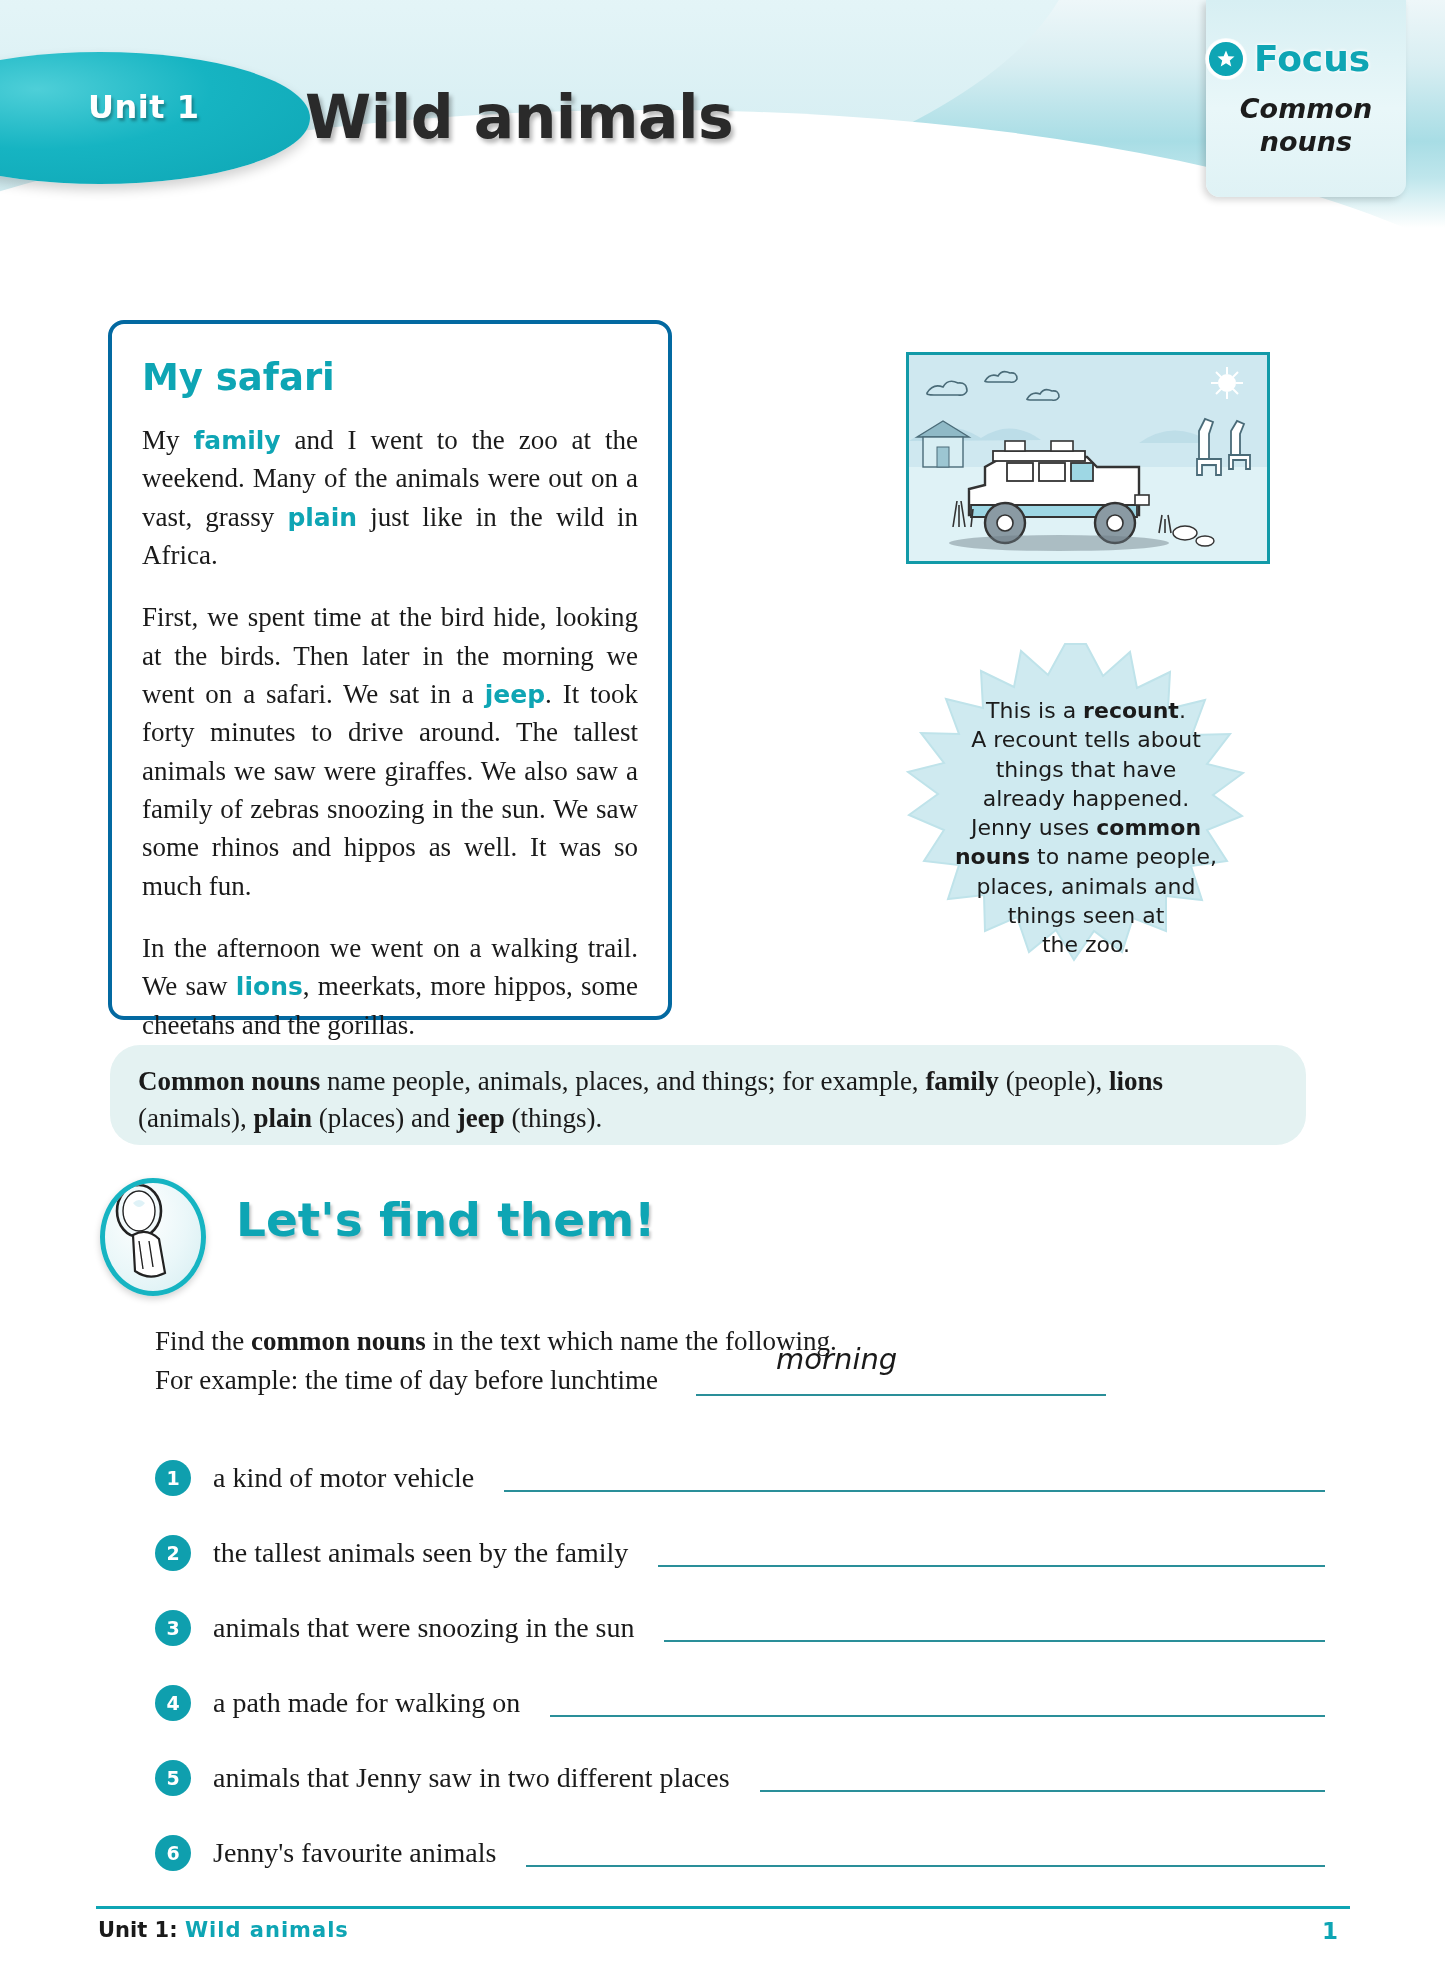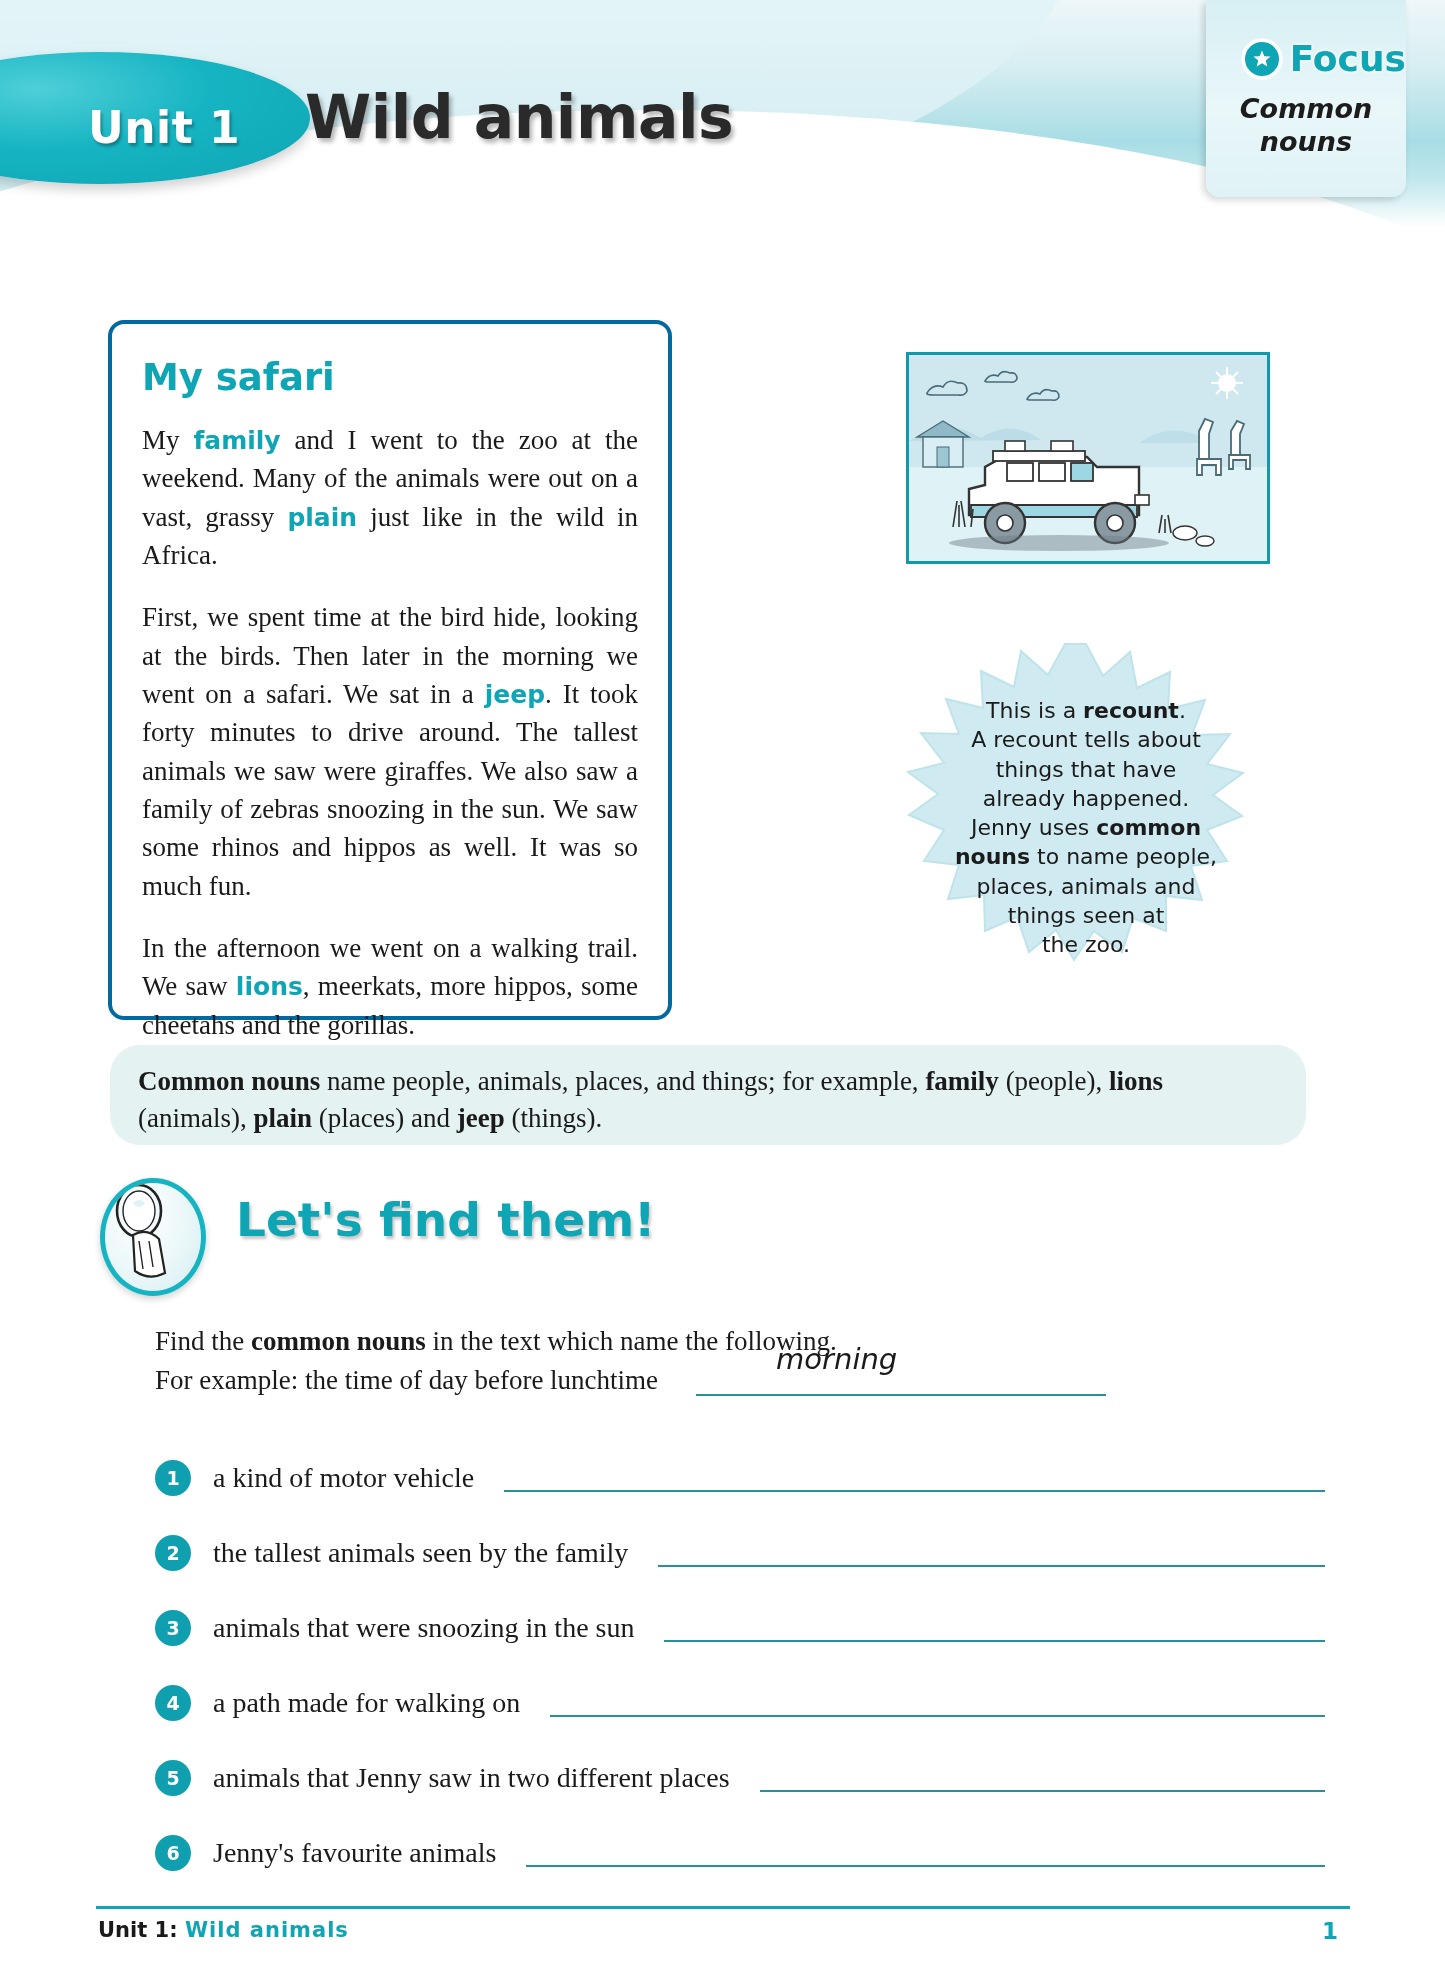--- a/index.html
+++ b/index.html
@@ -25,42 +25,42 @@
     border-radius:50% 50% 0 0 / 100% 100% 0 0;
     background:#ffffff;
   }
   .unit-oval{
     position:absolute;left:-110px;top:52px;width:420px;height:132px;
     border-radius:50%;
     background:radial-gradient(ellipse at 35% 28%,#4ecfd8 0%,#16b4c2 45%,#0ea5b4 100%);
     box-shadow:0 6px 12px rgba(0,0,0,0.18);
   }
   .unit-label{
-    position:absolute;left:88px;top:102px;
+    position:absolute;left:88px;top:88px;
     font-family:"DejaVu Sans",sans-serif;
-    font-weight:bold;font-size:44px;color:#ffffff;letter-spacing:0.5px;
+    font-weight:bold;font-size:32px;color:#ffffff;letter-spacing:0.5px;
     text-shadow:2px 3px 3px rgba(0,0,0,0.30);
   }
   .banner-title{
     position:absolute;left:305px;top:82px;
     font-family:"DejaVu Sans",sans-serif;
     font-weight:bold;font-size:60px;color:#2a2a2a;letter-spacing:-0.5px;
     text-shadow:3px 4px 4px rgba(0,0,0,0.28);
   }
 
   
   .focus-tab{
     position:absolute;left:1206px;top:0;width:200px;height:197px;
     background:linear-gradient(180deg,#d7eff3 0%,#e9f7f9 55%,#dff2f5 100%);
     border-radius:0 0 14px 14px;
     box-shadow:-3px 3px 7px rgba(0,0,0,0.16);
     text-align:center;
   }
   .focus-head{
-    margin-top:38px;display:flex;align-items:center;justify-content:flex-end;gap:8px;
+    margin-top:38px;display:flex;align-items:center;justify-content:flex-start;gap:8px;
   }
   .star-icon{
     width:34px;height:34px;border-radius:50%;
     background:#0ea5b4;border:3px solid #ffffff;
     display:flex;align-items:center;justify-content:center;
     box-shadow:0 0 0 1px rgba(255,255,255,0.7);
   }
   .star-icon svg{display:block;}
   .focus-word{
     font-family:"DejaVu Sans",sans-serif;font-weight:bold;font-size:36px;

